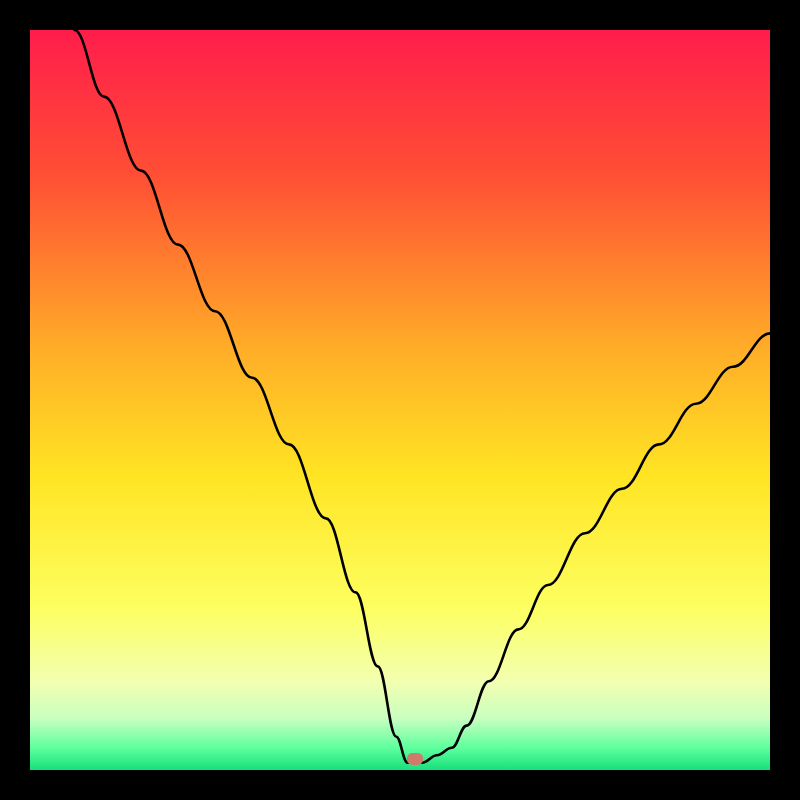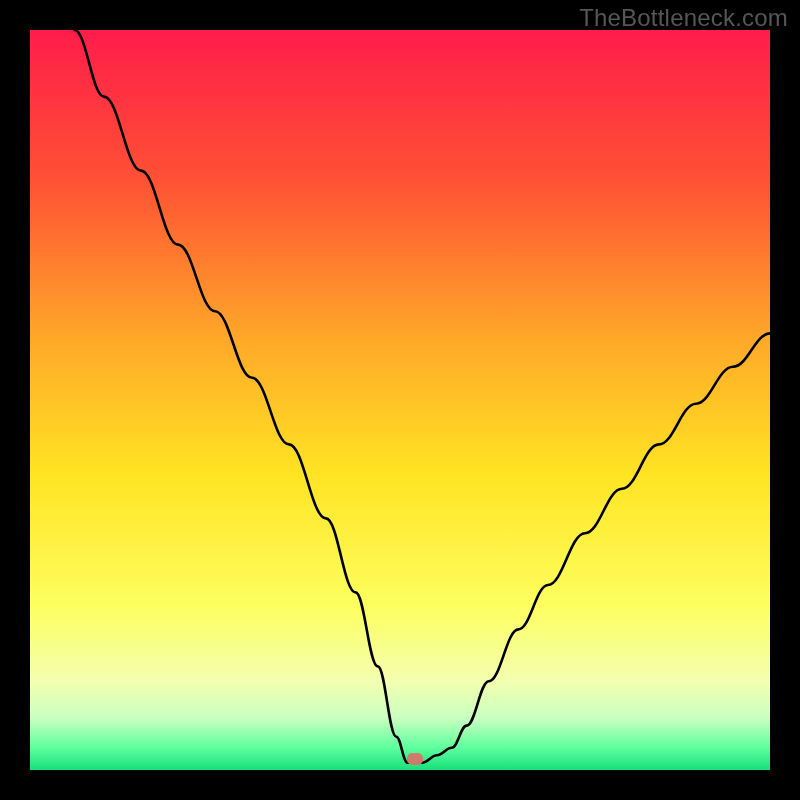--- a/index.html
+++ b/index.html
@@ -50,21 +50,20 @@
     border-radius: 6px / 5px;
     background: #cf7b6b;
     transform: translate(-50%, -50%);
   }
 </style>
 </head>
 <body>
 
 <div class="stage">
 
-  <div class="watermark">TheBottleneck.com</div>
 
   <div class="plot">
 
     <svg class="gradient" viewBox="0 0 740 740" preserveAspectRatio="none">
       <defs>
         <linearGradient id="bg" x1="0" y1="0" x2="0" y2="1">
             <stop offset="0%" stop-color="#ff1d4b"></stop>
             <stop offset="20%" stop-color="#ff5034"></stop>
             <stop offset="42%" stop-color="#ffa928"></stop>
             <stop offset="60%" stop-color="#ffe423"></stop>

